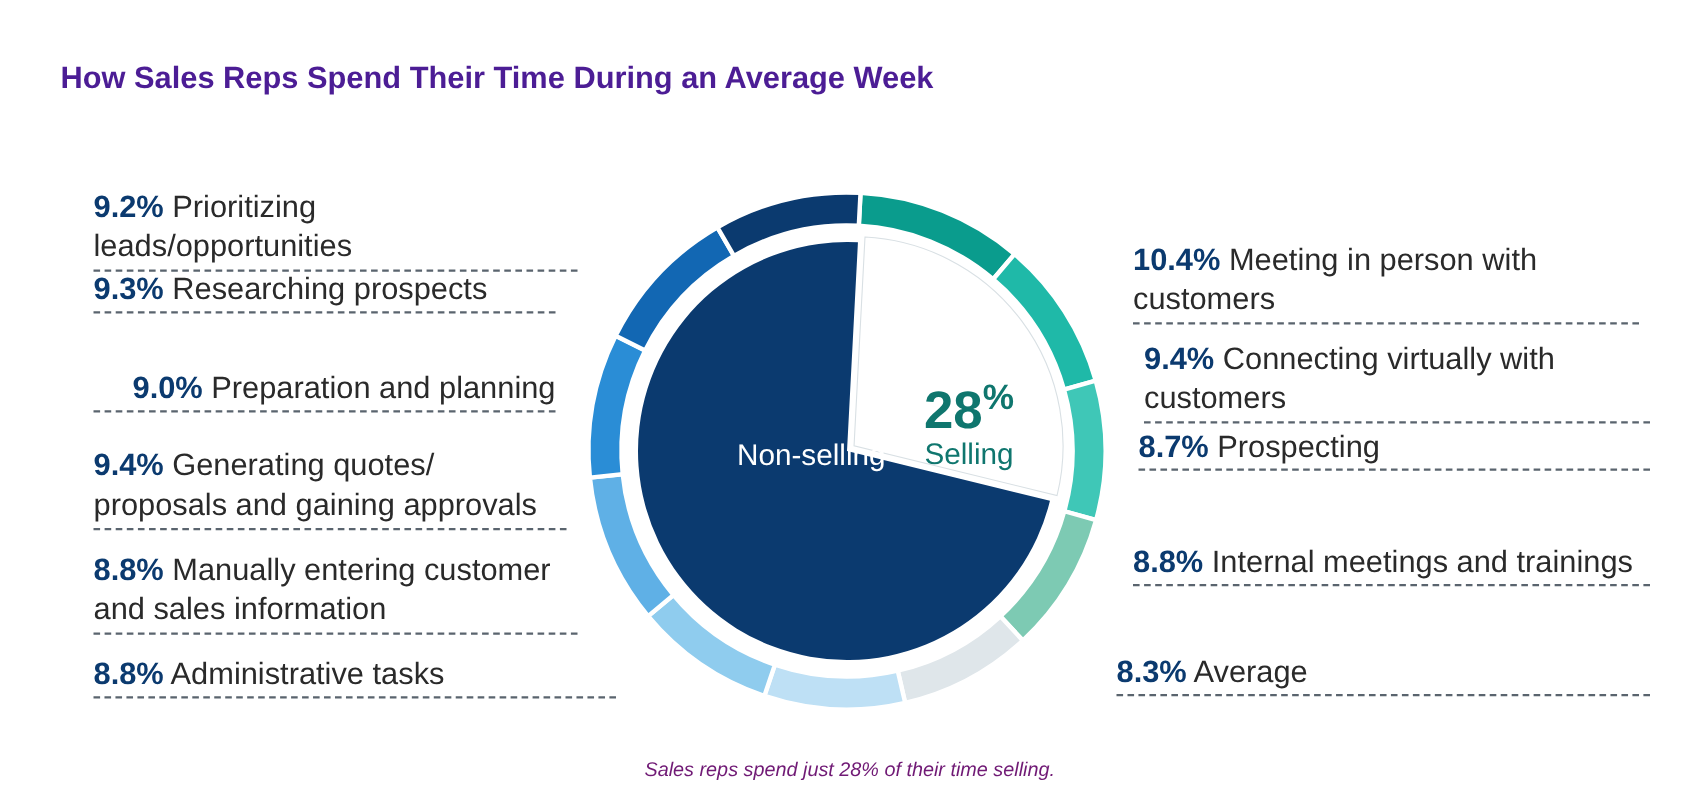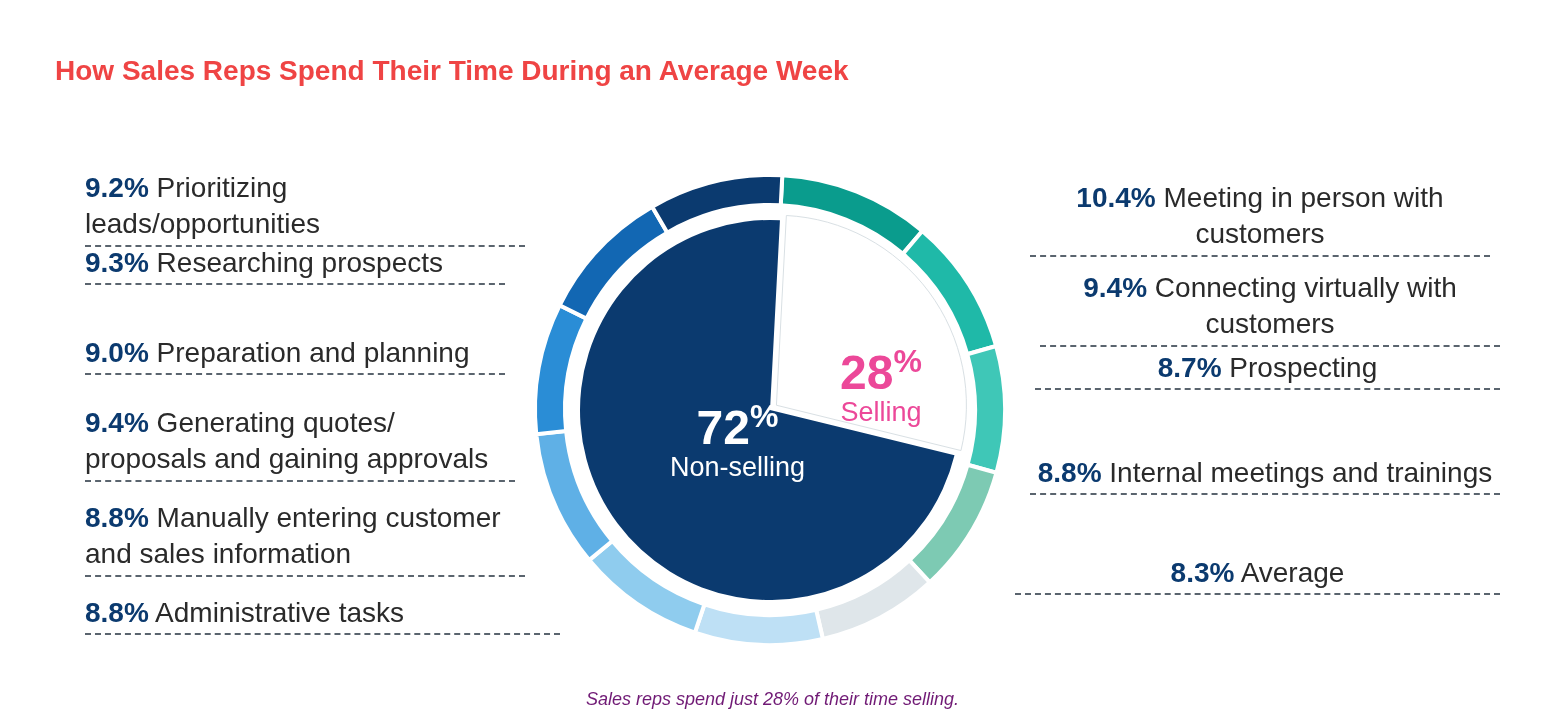--- a/index.html
+++ b/index.html
@@ -10,52 +10,52 @@
     background: #fff;
     position: relative;
     overflow: hidden;
   }
   .title {
     position: absolute;
     top: 55px;
     left: 55px;
     font-size: 28px;
     font-weight: 700;
-    color: #ef4444;
+    color: #4c1d95;
   }
   .chart-wrap {
     position: absolute;
     top: 160px;
     left: 520px;
     width: 500px;
     height: 500px;
   }
   .chart-wrap svg { width: 100%; height: 100%; }
   .pie-label-big {
     position: absolute;
     color: #fff;
     text-align: center;
     line-height: 1.05;
     pointer-events: none;
   }
   .pie-label-big.non { left: 150px; top: 240px; }
-  .pie-label-big.sell { color: #ec4899; left: 320px; top: 185px; }
+  .pie-label-big.sell { color: #0f766e; left: 320px; top: 185px; }
   .big-pct { font-size: 48px; font-weight: 700; }
   .big-pct .pct { font-size: 32px; vertical-align: super; }
   .big-sub { font-size: 27px; }
 
   .item {
     position: absolute;
     color: #2a2a2a;
     font-size: 28px;
     line-height: 1.3;
   }
   .item .pct { font-weight: 700; color: #0b3a6f; }
   .item.left { text-align: left; }
-  .item.right { text-align: center; }
+  .item.right { text-align: left; margin-top: 38px; }
   .leader {
     border-bottom: 2px dashed #5a646e;
     height: 0;
     margin-top: 2px;
   }
 
   .caption {
     position: absolute;
     bottom: 15px;
     left: 0;
@@ -87,38 +87,37 @@
         <path d="M -117.80858204457718 -203.33749776331499 A 235 235 0 0 1 12.298949717091618 -234.6779406673249 L 10.728871029803328 -204.71905462468766 A 205 205 0 0 0 -102.76918859207795 -177.379519325445 Z" fill="#0b3a6f" stroke="#fff" stroke-width="4"></path>
       </g>
     <g id="inner" transform="translate(250,250)">
         <path d="M 0 0 L 184.51551318283083 45.32135693993041 A 190 190 0 1 1 9.94383168615935 -189.73961160336904 Z" fill="#0b3a6f"></path>
         <g transform="translate(6.422539801528917,-4.769798999724926)">
           <path d="M 0 0 L 9.943831686159353 -189.73961160336904 A 190 190 0 0 1 184.51551318283083 45.32135693993041 Z" fill="#ffffff" stroke="#d9e0e4" stroke-width="1"></path>
         </g>
       </g>
   </svg>
   <div class="pie-label-big non">
-    <div class="big-pct"><span>72</span><span class="pct">%</span></div>
     <div class="big-sub">Non-selling</div>
   </div>
   <div class="pie-label-big sell">
     <div class="big-pct"><span>28</span><span class="pct">%</span></div>
     <div class="big-sub">Selling</div>
   </div>
 </div>
 
 <div class="item left" style="left:85px; top:170px; width:440px;">
   <span class="pct">9.2%</span> <span>Prioritizing leads/opportunities</span>
   <div class="leader"></div>
 </div>
 <div class="item left" style="left:85px; top:245px; width:420px;">
   <span class="pct">9.3%</span> <span>Researching prospects</span>
   <div class="leader"></div>
 </div>
-<div class="item left" style="left:85px; top:335px; width:420px;">
+<div class="item left" style="left:85px; top:335px; width:420px;text-align:right;">
   <span class="pct">9.0%</span> <span>Preparation and planning</span>
   <div class="leader"></div>
 </div>
 <div class="item left" style="left:85px; top:405px; width:430px;">
   <span class="pct">9.4%</span> <span>Generating quotes/ proposals and gaining approvals</span>
   <div class="leader"></div>
 </div>
 <div class="item left" style="left:85px; top:500px; width:440px;">
   <span class="pct">8.8%</span> <span>Manually entering customer and sales information</span>
   <div class="leader"></div>

